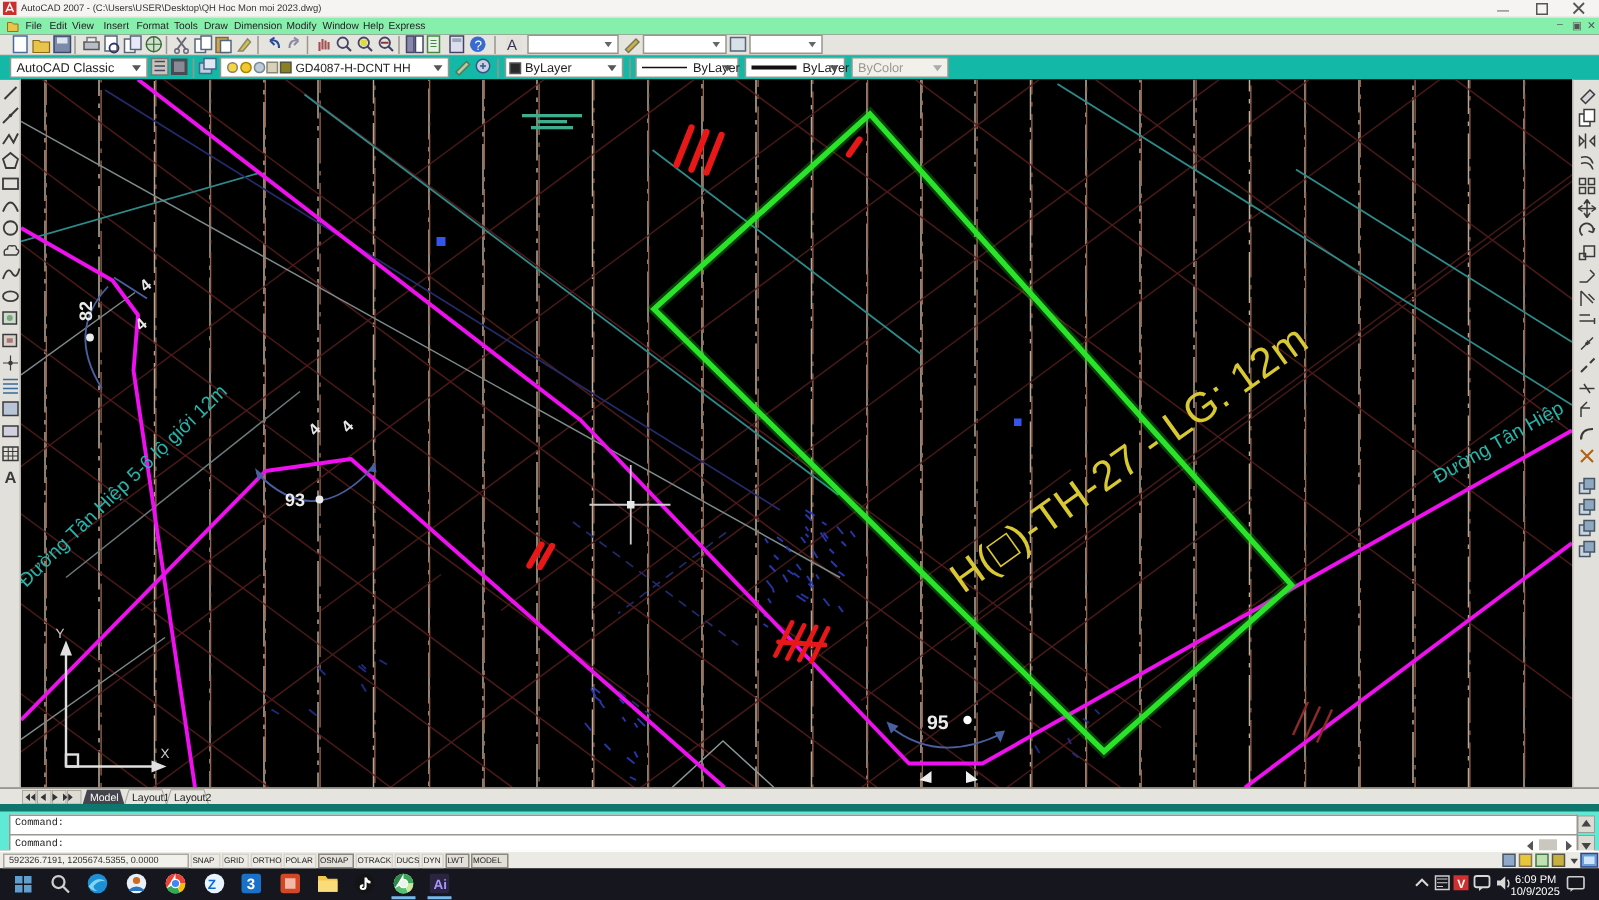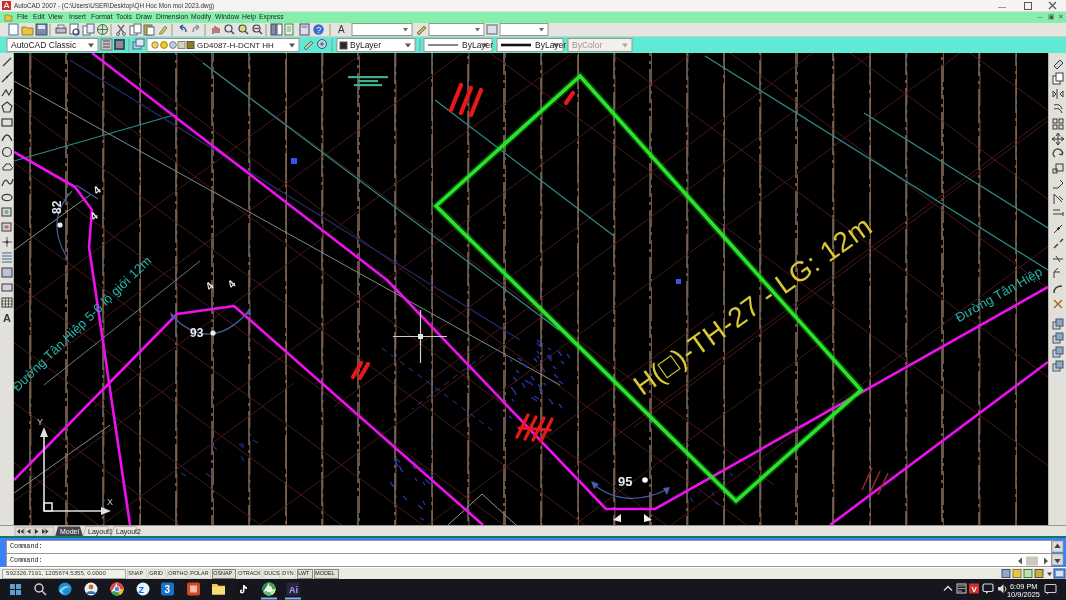--- a/index.html
+++ b/index.html
@@ -142,21 +142,21 @@
       <rect x="429" y="0.5" width="55" height="12" fill="#ffffff" stroke="#9a968c"></rect>
       <path d="M475 5 l5 0 l-2.5 3.5 z" fill="#666"></path>
       <g transform="translate(487,1)">
         <rect x="0" y="1" width="10" height="9" fill="#d8e0e8" stroke="#567"></rect>
       </g>
       <rect x="500" y="0.5" width="48" height="12" fill="#ffffff" stroke="#9a968c"></rect>
       <path d="M539 5 l5 0 l-2.5 3.5 z" fill="#666"></path>
     </svg>
 </div>
 
-<div class="abs" style="left:0;top:37px;width:1066px;height:16px;background:#5eead4">
+<div class="abs" style="left:0;top:37px;width:1066px;height:16px;background:#14b8a6">
 <svg width="1066" height="17" viewBox="0 0 1066 17" style="position:absolute;left:0;top:0">
       <rect x="7" y="1.5" width="91" height="13" fill="#ffffff" stroke="#9a968c"></rect>
       <text x="11" y="11" font-size="8.5" fill="#222" font-family="Liberation Sans, sans-serif">AutoCAD Classic</text>
       <path d="M88 6.5 l6 0 l-3 4 z" fill="#555"></path>
       <g transform="translate(101,2)">
         <rect x="0" y="0" width="11" height="11" fill="#c8c4ba" stroke="#777"></rect>
         <path d="M2 2 H9 M2 5 H9 M2 8 H9" stroke="#446" stroke-width="1"></path>
       </g>
       <g transform="translate(114,2)">
         <rect x="0" y="0" width="11" height="11" fill="#4a4a52"></rect>
@@ -627,21 +627,21 @@
 <path d="M45 5.5 l-3 -2.5 v5 Z M48.5 5.5 l-3 -2.5 v5 Z" fill="#333"></path>
 <path d="M55 10.5 L58 0.5 L80 0.5 L83 10.5 Z" fill="#45454d"></path>
 <text x="60" y="8" font-size="7" fill="#fff" font-family="Liberation Sans">Model</text>
 <path d="M83 10.5 L86 0.5 L108 0.5 L111 10.5 Z" fill="#e8e6e0" stroke="#9a978e" stroke-width="0.6"></path>
 <text x="88" y="8" font-size="7" fill="#222" font-family="Liberation Sans">Layout1</text>
 <path d="M111 10.5 L114 0.5 L136 0.5 L139 10.5 Z" fill="#e8e6e0" stroke="#9a978e" stroke-width="0.6"></path>
 <text x="116" y="8" font-size="7" fill="#222" font-family="Liberation Sans">Layout2</text>
 </svg>
   </div>
 
-<div class="abs" style="left:0;top:536px;width:1066px;height:31px;background:#3b82f6;border-top:2px solid #0f766e">
+<div class="abs" style="left:0;top:536px;width:1066px;height:31px;background:#5eead4;border-top:5px solid #0f766e">
 <div class="abs" style="left:6px;top:2px;width:1046px;height:13px;background:#fff;border:1px solid #9a978e;border-bottom:none;font-family:'Liberation Mono',monospace;font-size:6.8px;color:#222;padding-left:3px;line-height:11px">Command:</div>
 <div class="abs" style="left:6px;top:15px;width:1046px;height:14px;background:#fff;border:1px solid #9a978e;font-family:'Liberation Mono',monospace;font-size:6.8px;color:#222;padding-left:3px;line-height:12px">Command:</div>
 <svg width="14" height="31" style="position:absolute;left:1052px;top:0">
       <rect x="0" y="3" width="11" height="11" fill="#dddbd4" stroke="#9a978e" stroke-width="0.6"></rect>
       <path d="M5.5 5.5 l3.2 4.5 h-6.4 Z" fill="#444"></path>
       <rect x="0" y="16" width="11" height="11" fill="#dddbd4" stroke="#9a978e" stroke-width="0.6"></rect>
       <path d="M5.5 25.5 l3.2 -4.5 h-6.4 Z" fill="#444"></path>
     </svg>
 <svg width="50" height="10" style="position:absolute;left:1014px;top:18px">
       <path d="M4 5 l4 -3.5 v7 Z" fill="#555"></path>

